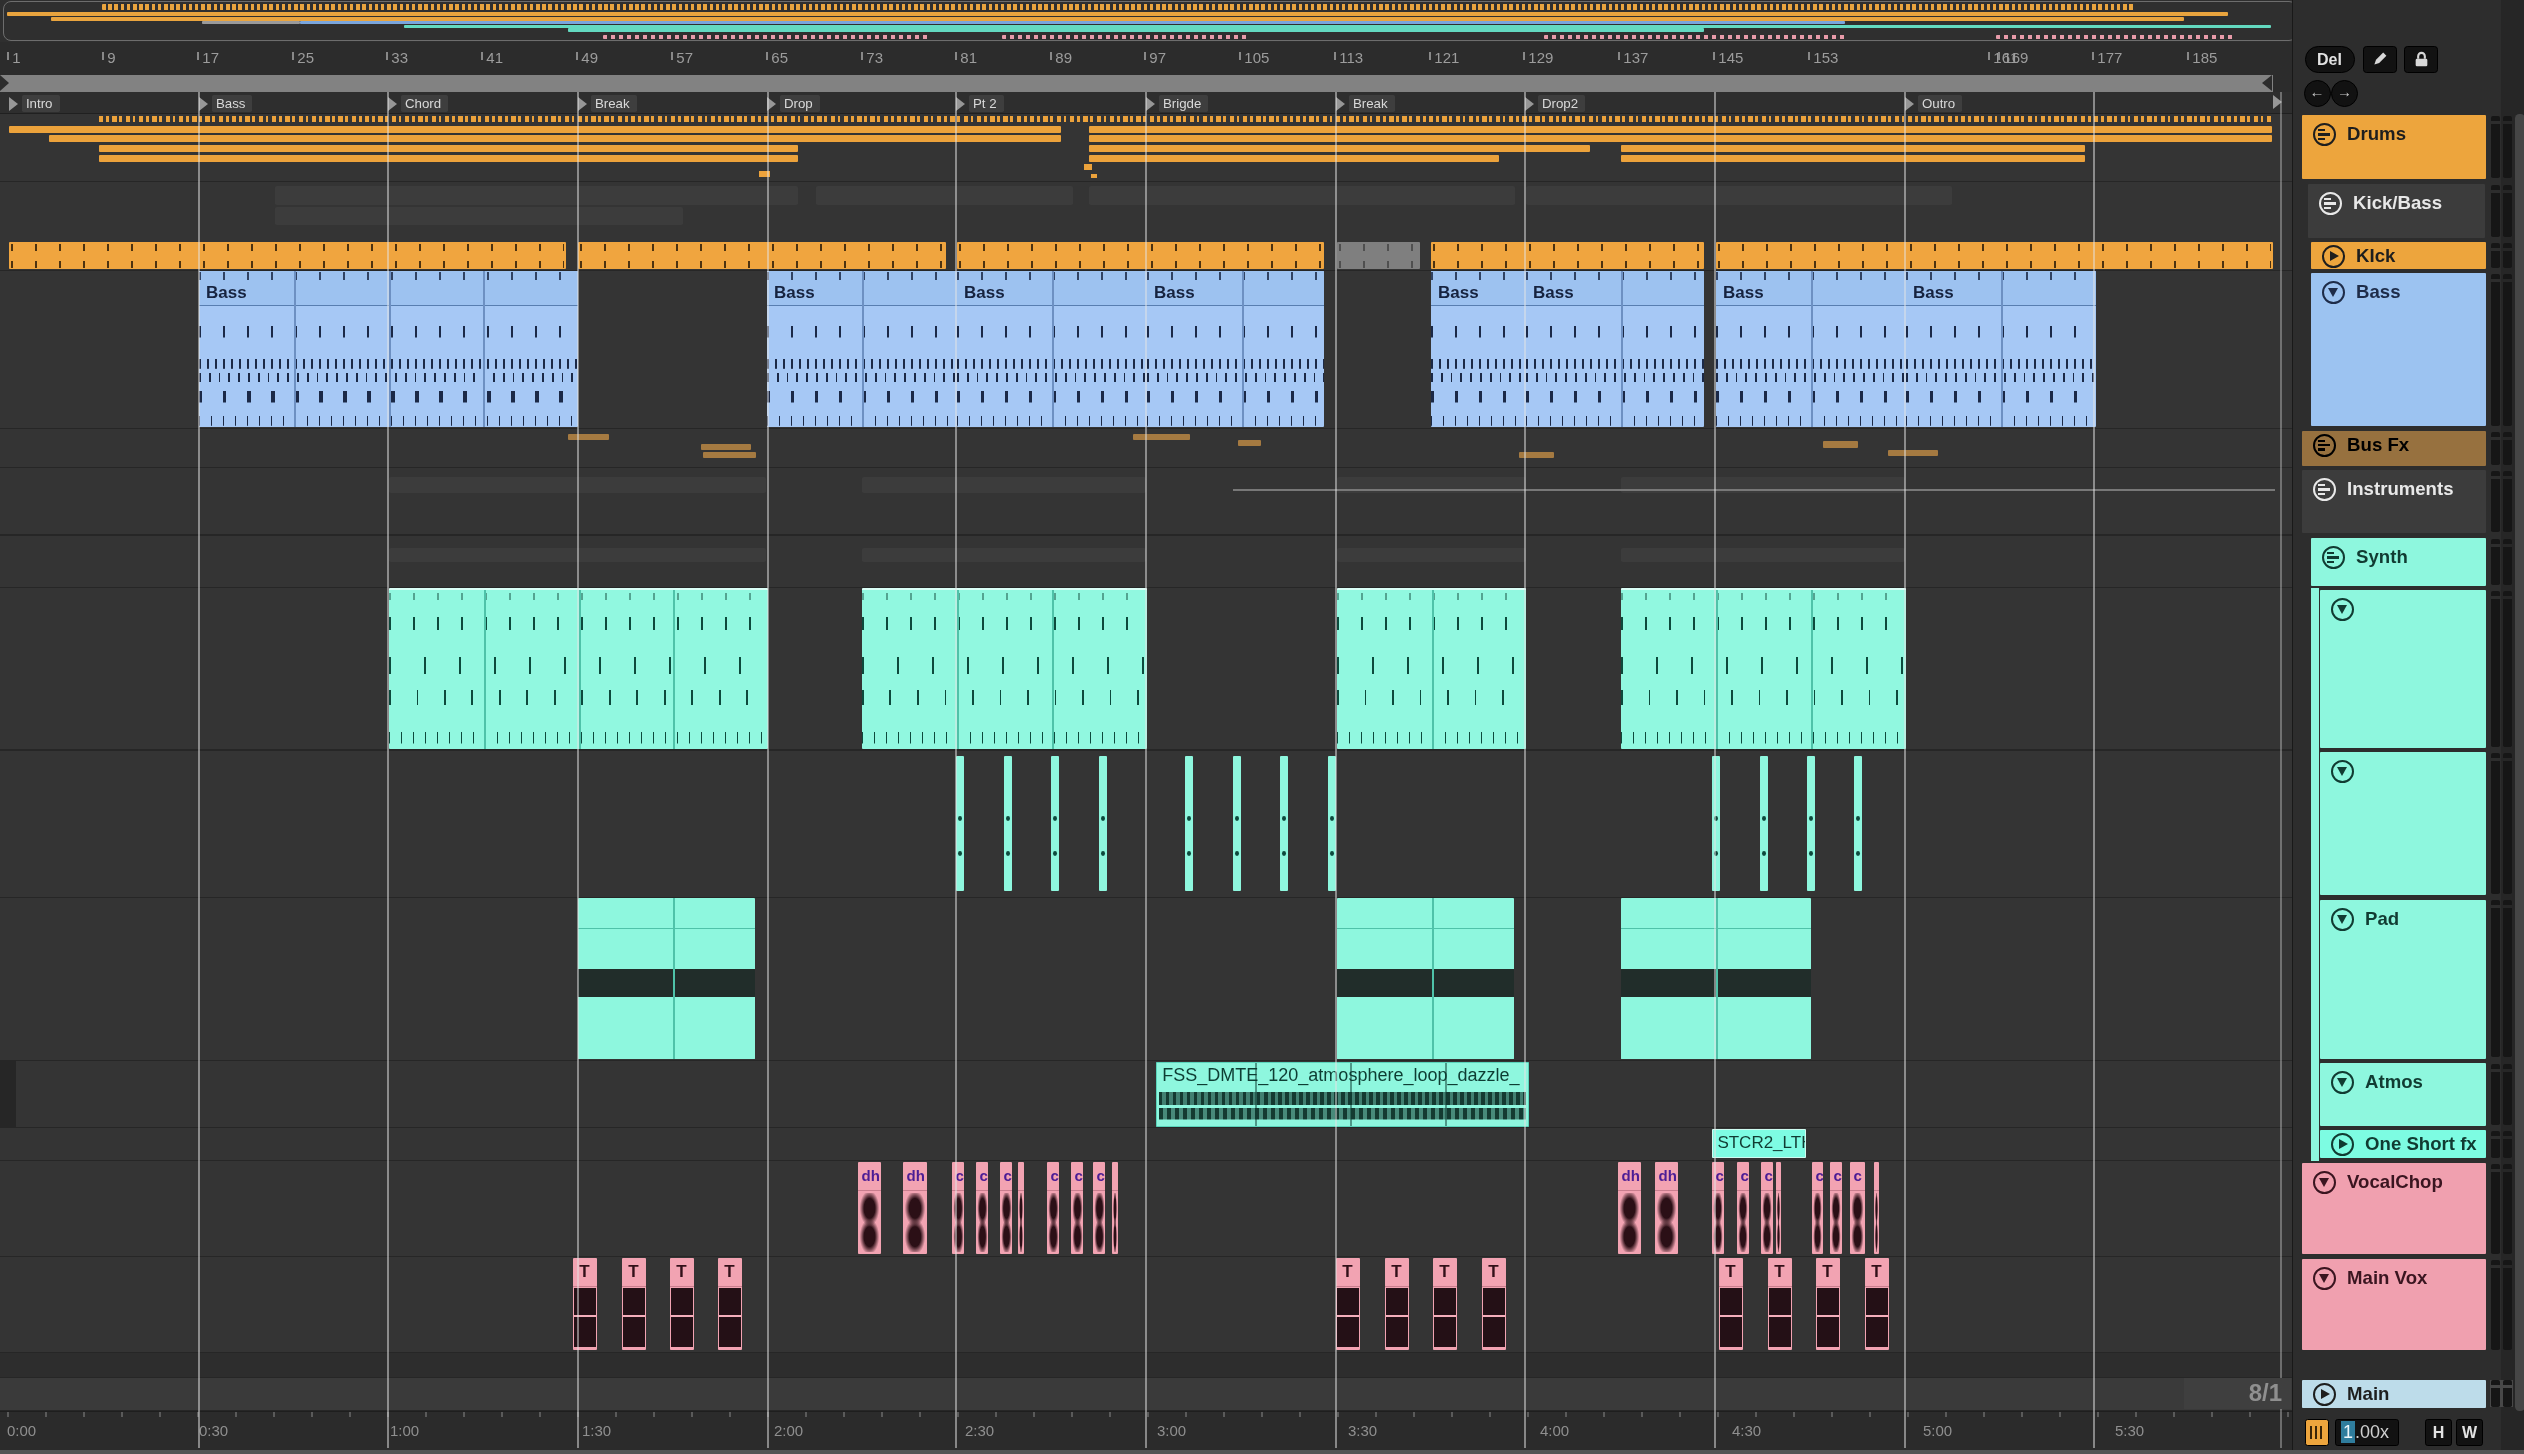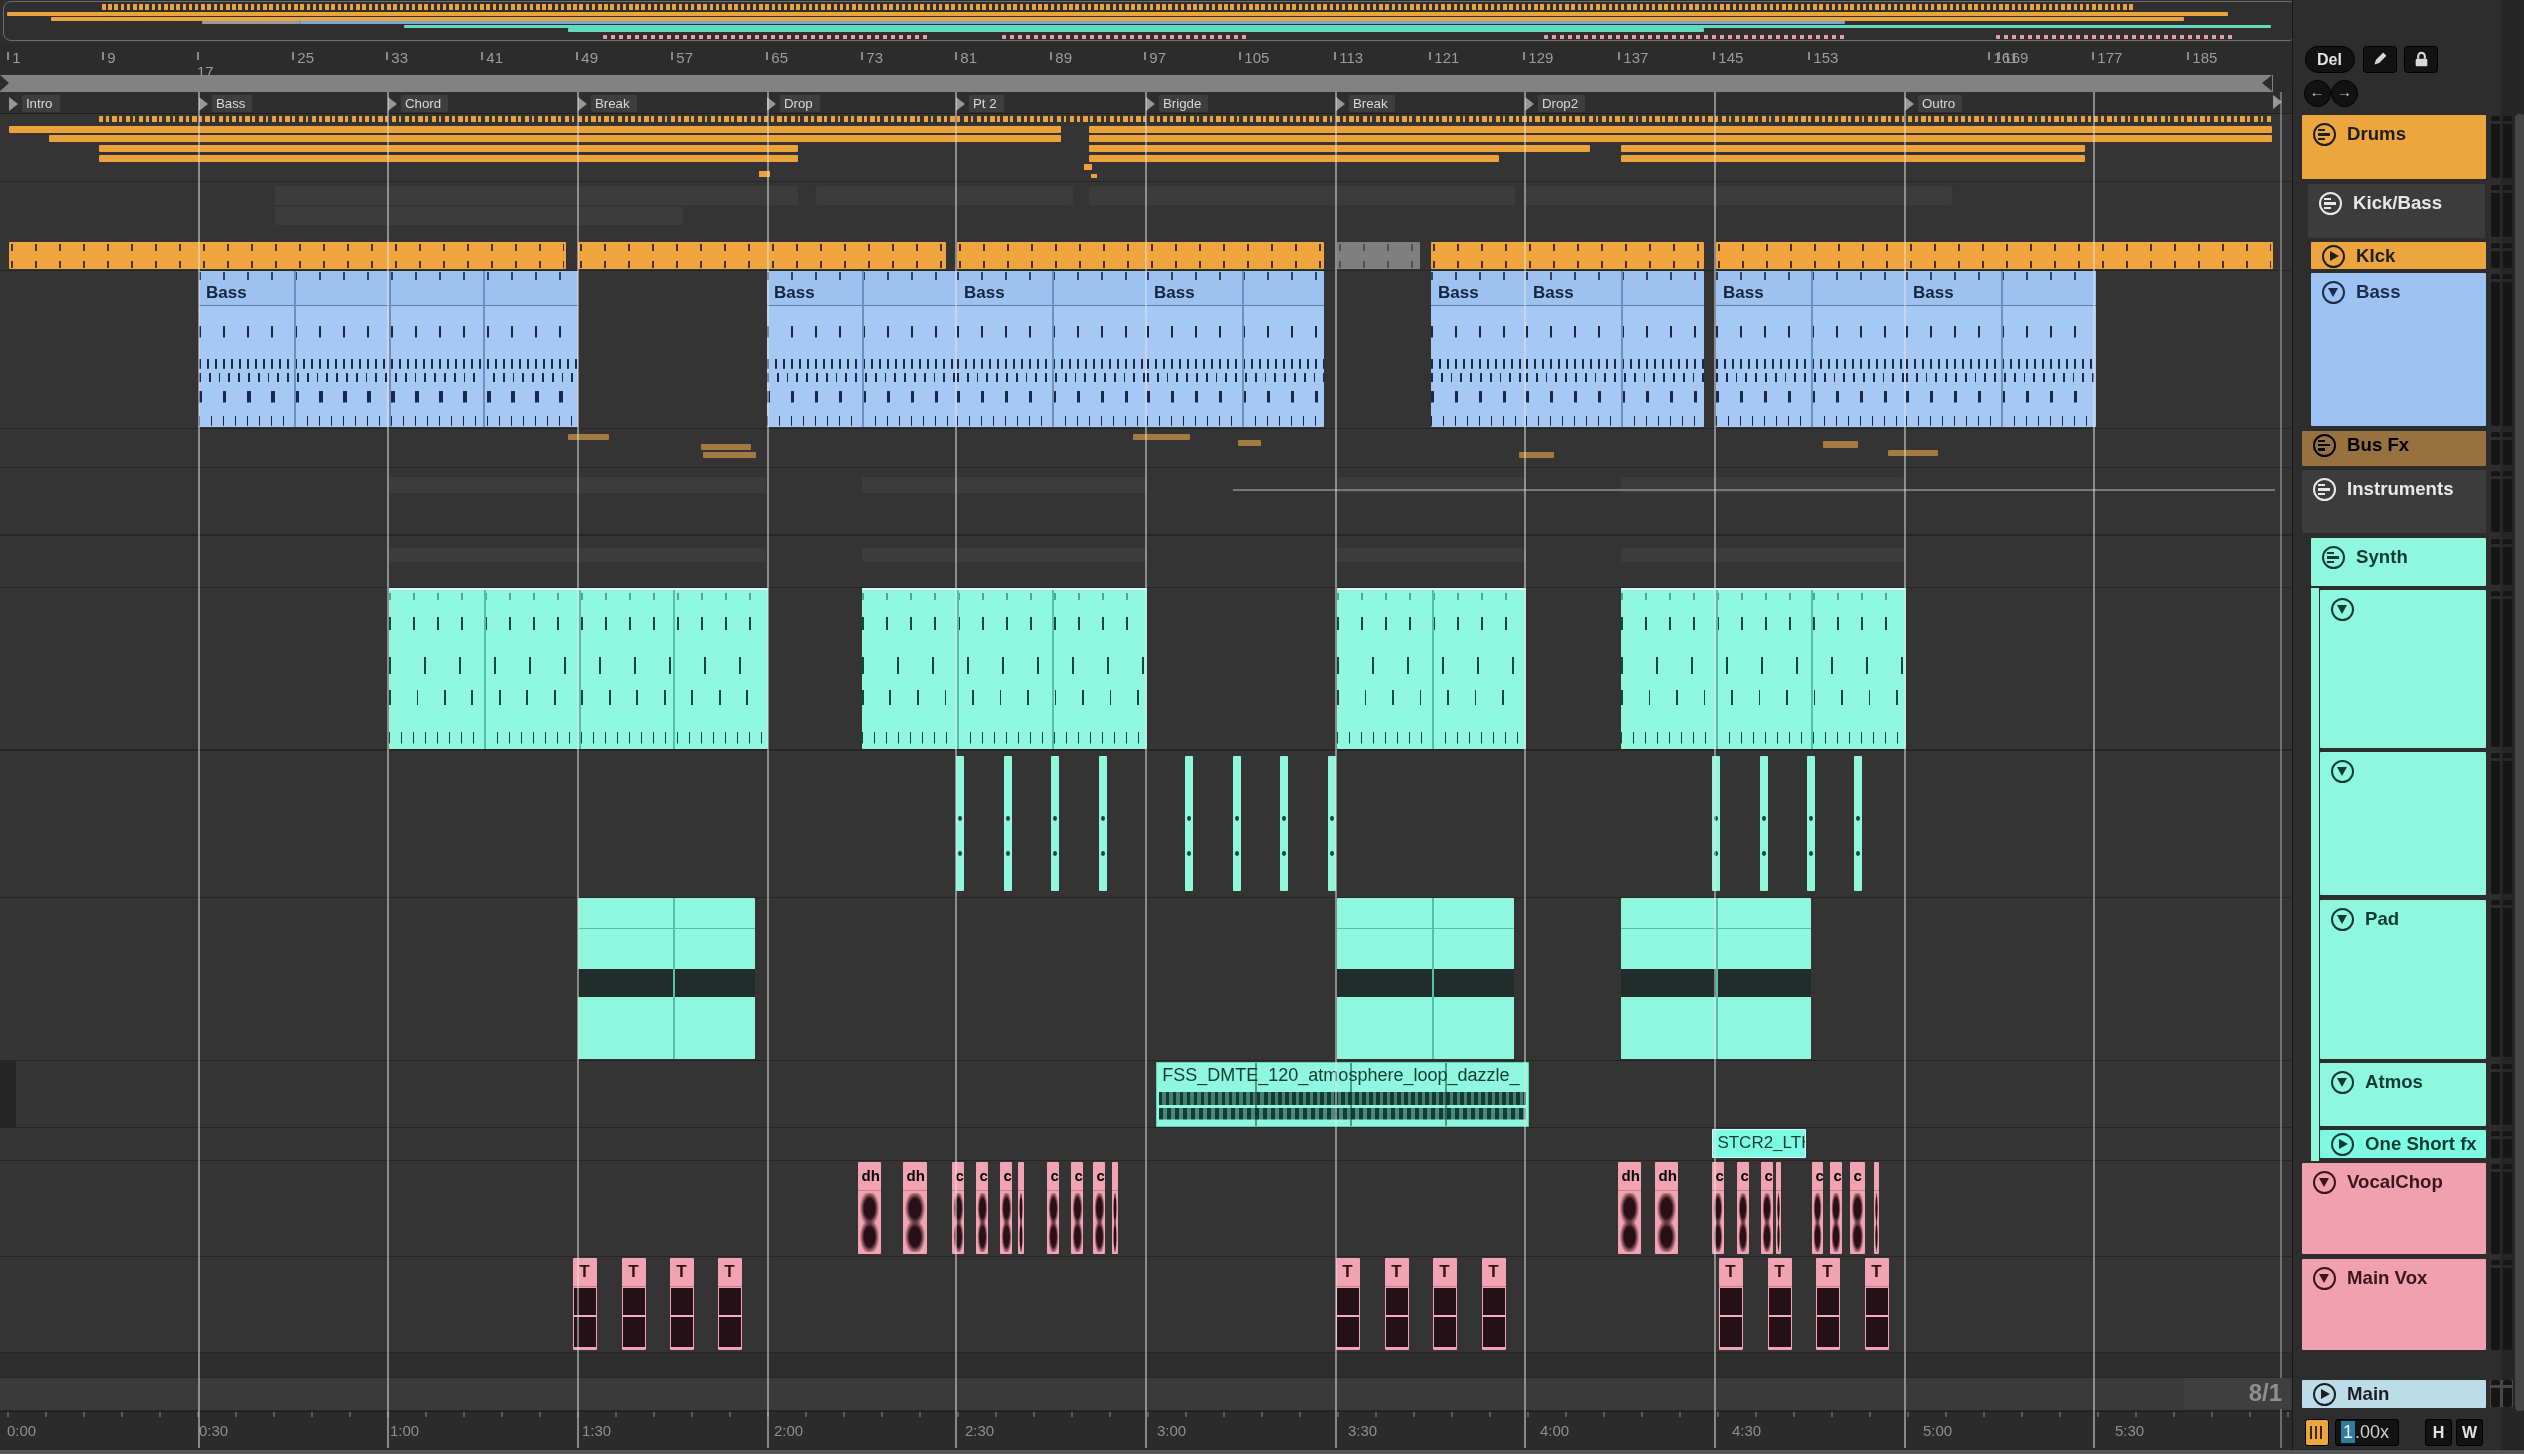--- a/index.html
+++ b/index.html
@@ -118,21 +118,21 @@
       repeating-linear-gradient(90deg,rgba(14,48,40,.95) 0 3.5px,rgba(14,48,40,.6) 3.5px 7px),
       repeating-linear-gradient(90deg,rgba(14,48,40,.95) 0 4.4px,rgba(14,48,40,.55) 4.4px 8px);
     background-size:100% 13.3px,100% 11.5px;background-position:0 2.7px,0 19.5px;background-repeat:no-repeat;}
   .aclip .cdiv{background:rgba(14,60,50,.5);width:1.8px;}
 
   
   .oclip{background:#7efce3;border:1.8px solid #cffcf1;height:29px;top:0.9px;font-size:17px;color:#113b32;line-height:25px;padding-left:4.4px;white-space:nowrap;}
 
   
   .vclip{background:#f2a3b2;}
-  .vtitle{height:29px;border-bottom:0.9px solid #c97e8e;font-size:15px;font-weight:700;color:#000000;padding:5.3px 0 0 3.5px;box-sizing:border-box;white-space:nowrap;overflow:hidden;}
+  .vtitle{height:29px;border-bottom:0.9px solid #c97e8e;font-size:15px;font-weight:700;color:#4c1d95;padding:5.3px 0 0 3.5px;box-sizing:border-box;white-space:nowrap;overflow:hidden;}
   .vbody{position:absolute;left:0.9px;right:0.9px;top:31px;bottom:1.8px;
     background:
       radial-gradient(ellipse 65% 42% at 50% 26%,#2b0f16 40%,rgba(43,15,22,0) 72%),
       radial-gradient(ellipse 65% 42% at 50% 74%,#2b0f16 40%,rgba(43,15,22,0) 72%),#f2a3b2;}
 
   
   .tclip{background:#f2a3b2;}
   .ttitle{height:29px;font-size:17px;font-weight:700;color:#321019;padding:4.4px 0 0 6.2px;box-sizing:border-box;border-bottom:0.9px solid #c97e8e;}
   .tbody{position:absolute;left:0.9px;right:0.9px;top:30px;bottom:1.8px;
     background:linear-gradient(180deg,#241016 0 27.5px,#f4aebb 27.5px 29px,#241016 29px 59px,#f2a3b2 59px 100%);}
@@ -521,21 +521,21 @@
     </div>
   <div id="beat-ruler">
       <div class="bar-num" style="left: 7px;">
         <div class="tick"></div>
         <span>1</span>
       </div>
       <div class="bar-num" style="left: 102px;">
         <div class="tick"></div>
         <span>9</span>
       </div>
-      <div class="bar-num" style="left: 197px; flex-direction: column;">
+      <div class="bar-num" style="left: 197px;">
         <div class="tick"></div>
         <span>17</span>
       </div>
       <div class="bar-num" style="left: 292px;">
         <div class="tick"></div>
         <span>25</span>
       </div>
       <div class="bar-num" style="left: 386px;">
         <div class="tick"></div>
         <span>33</span>

